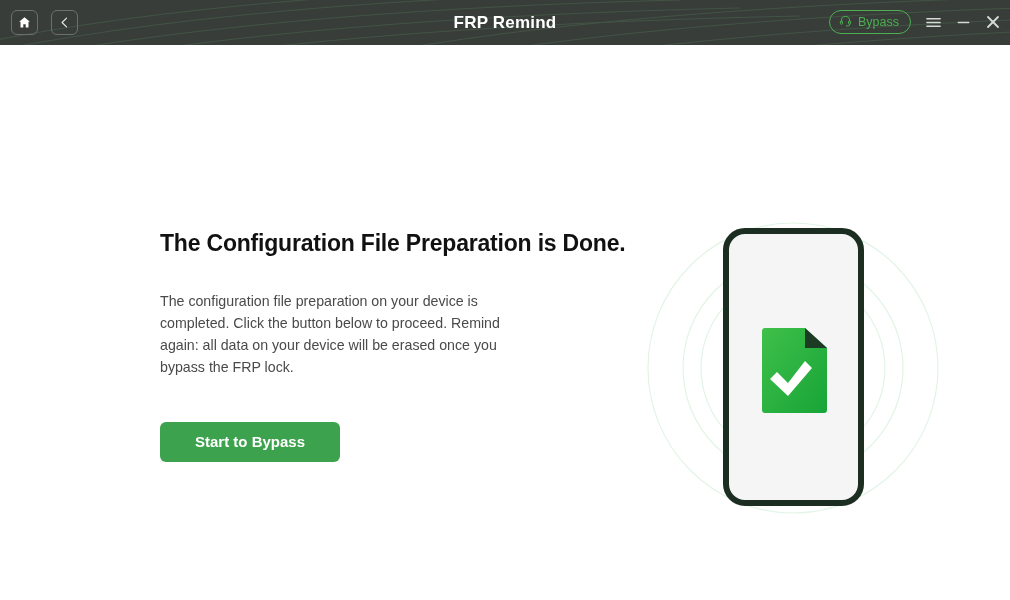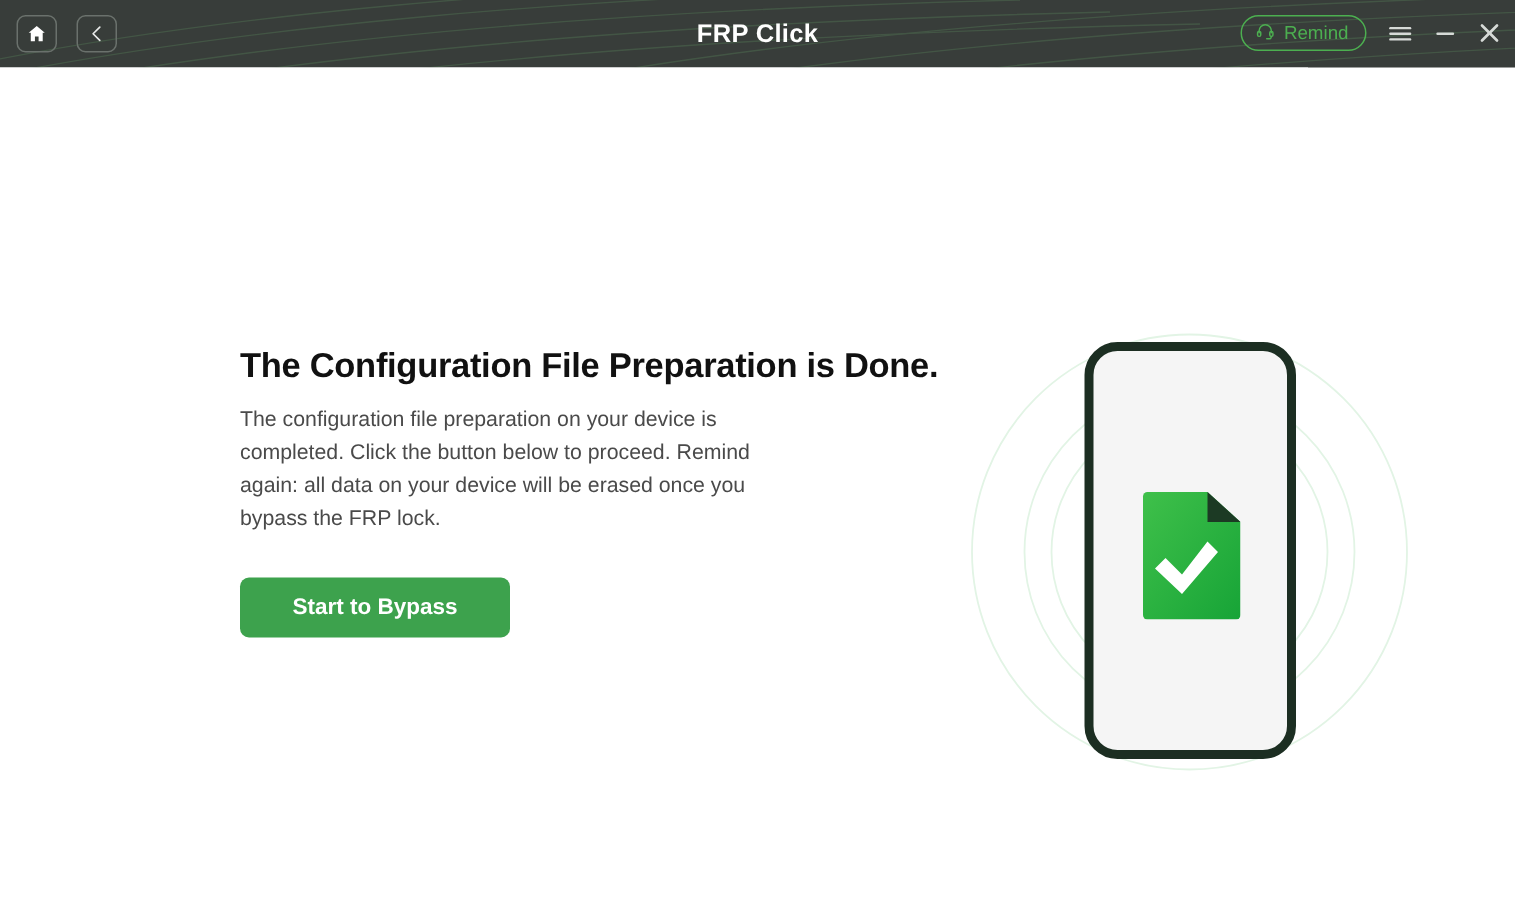--- a/index.html
+++ b/index.html
@@ -59,25 +59,25 @@
     width:872px; height:555px; background:#ffffff;
   }
 
   
   .textcol{ position:absolute; left:160px; top:185px; width:480px; }
   .headline{
     font-size:23px; font-weight:bold; color:#111111;
     letter-spacing:-.2px; line-height:1.2;
   }
   .bodytext{
-    margin-top:11px; width:345px;
+    margin-top:32px; width:345px;
     font-size:14.2px; color:#4a4a4a; line-height:22px;
   }
   .cta{
-    margin-top:28px;
+    margin-top:44px;
     width:180px; height:40px;
     background:#3da24d; border:none; border-radius:6px;
     color:#ffffff; font-size:15px; font-weight:bold;
     font-family:"Liberation Sans", sans-serif;
     display:flex; align-items:center; justify-content:center;
     cursor:pointer;
   }
 
   
   .illus{ position:absolute; left:640px; top:95px; width:320px; height:420px; }
@@ -123,34 +123,34 @@
     </div>
     <div class="navbtn">
       <span>
         <svg width="13" height="13" viewBox="0 0 16 16">
           <path d="M10.5 2.5 5 8l5.5 5.5" fill="none" stroke="#e8eae9" stroke-width="1.4" stroke-linecap="round" stroke-linejoin="round"></path>
         </svg>
       </span>
     </div>
   </div>
 
-  <div class="apptitle">FRP Click</div>
+  <div class="apptitle">FRP Remind</div>
 
   <div class="right-group">
 
     <div class="support-btn">
       <span>
         <svg width="13" height="13" viewBox="0 0 16 16">
           <path d="M3 9.6V8a5 5 0 0 1 10 0v1.6" fill="none" stroke="#4caf50" stroke-width="1.2" stroke-linecap="round"></path>
           <rect x="1.7" y="8.6" width="2.6" height="4" rx="1.1" fill="none" stroke="#4caf50" stroke-width="1.2"></rect>
           <rect x="11.7" y="8.6" width="2.6" height="4" rx="1.1" fill="none" stroke="#4caf50" stroke-width="1.2"></rect>
           <path d="M13 12.6v.4a1.6 1.6 0 0 1-1.6 1.6H9.2" fill="none" stroke="#4caf50" stroke-width="1.2" stroke-linecap="round"></path>
         </svg>
       </span>
-      <span>Remind</span>
+      <span>Bypass</span>
     </div>
 
     <div class="win-ico">
       <svg width="17" height="15" viewBox="0 0 18 16">
         <g stroke="#d6dad7" stroke-width="1.7" stroke-linecap="round">
           <line x1="2" y1="4" x2="16" y2="4"></line>
           <line x1="2" y1="8" x2="16" y2="8"></line>
           <line x1="2" y1="12" x2="16" y2="12"></line>
         </g>
       </svg>

